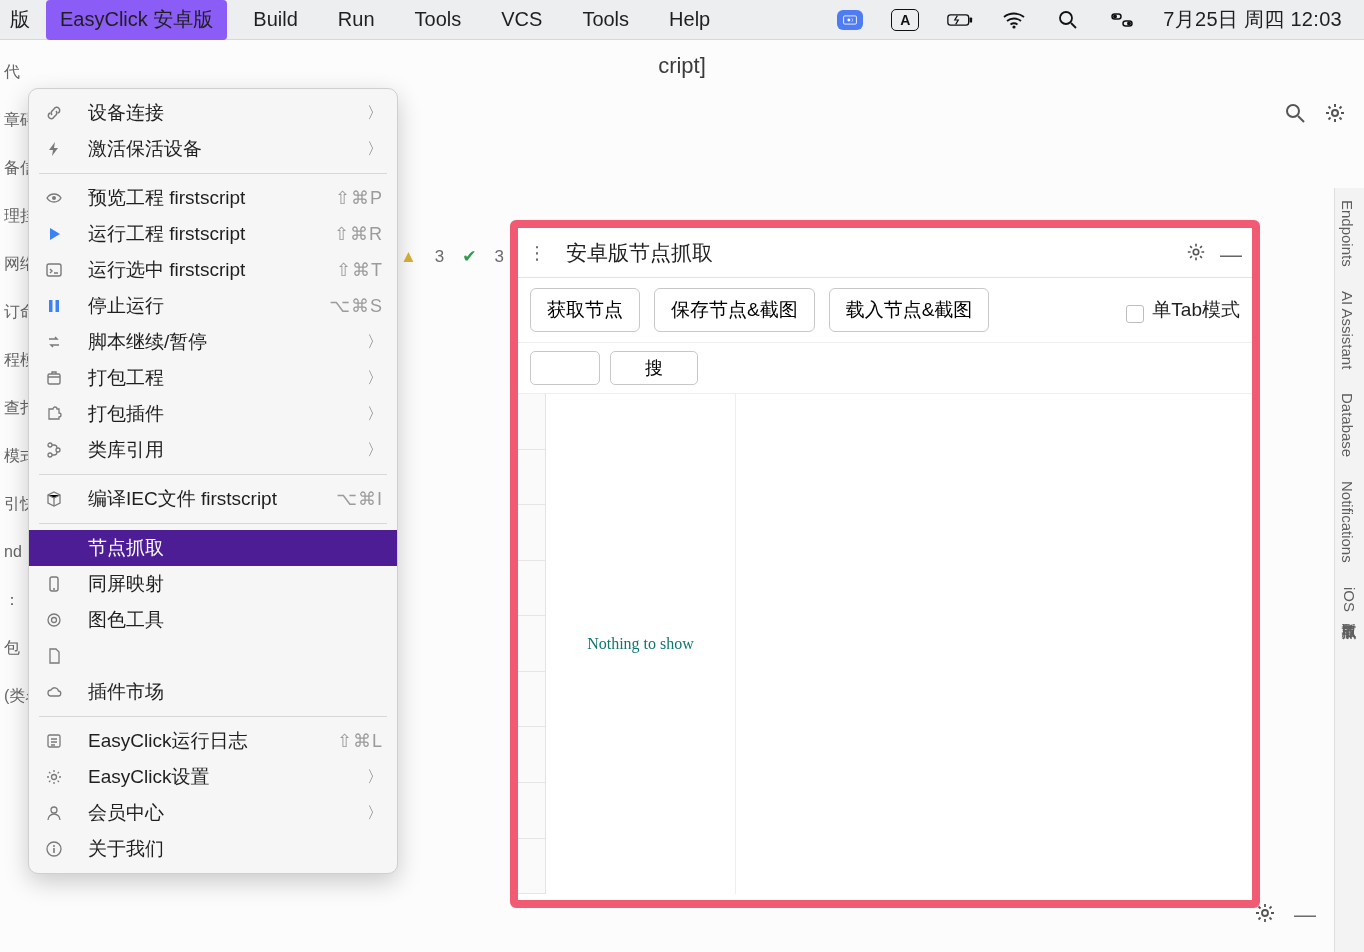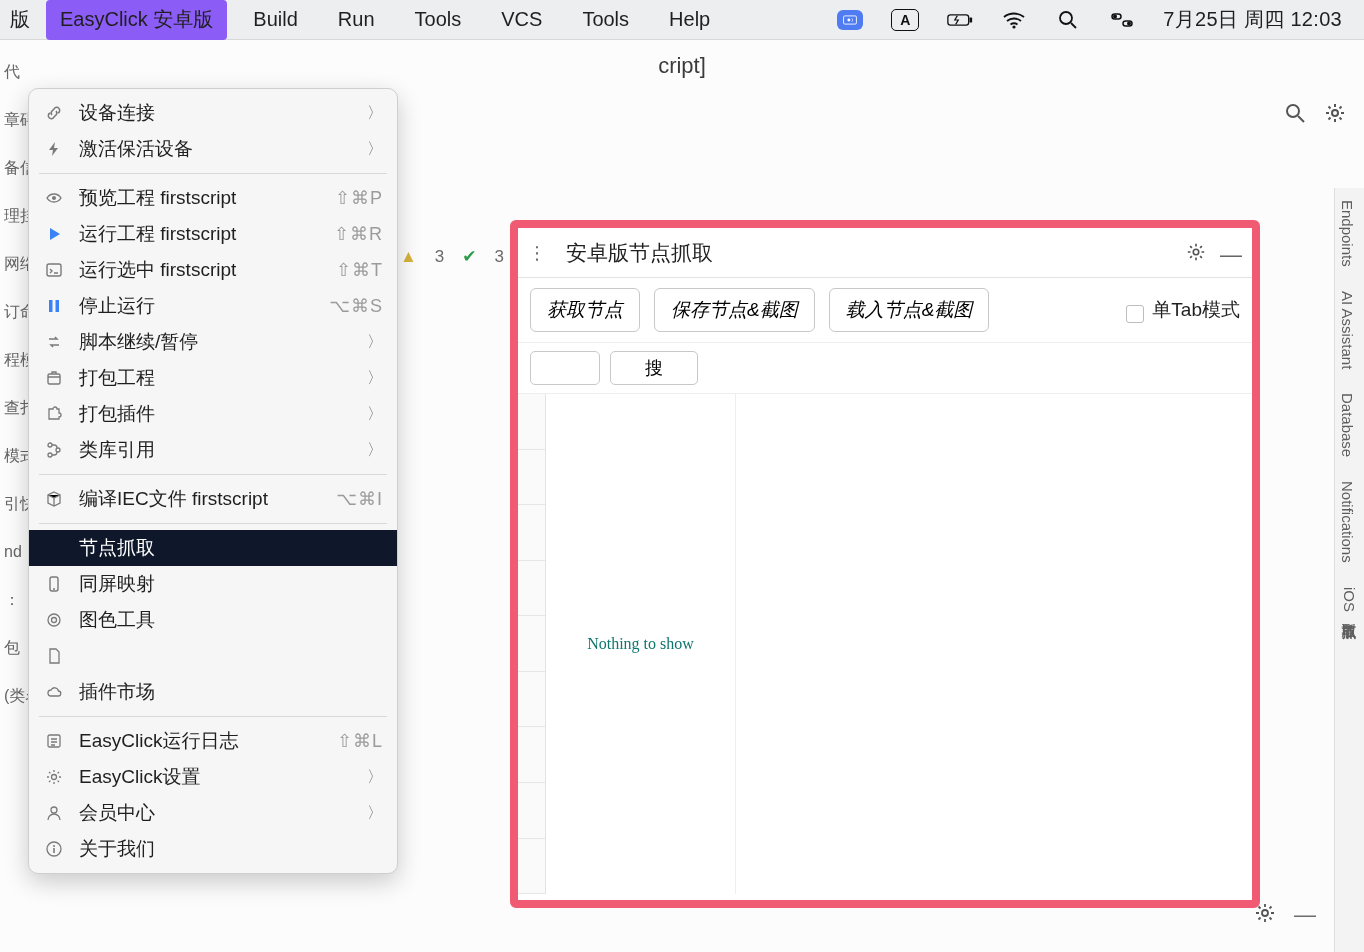--- a/index.html
+++ b/index.html
@@ -16,36 +16,36 @@
 
 
 .app { position:absolute; left:0; top:40px; right:0; bottom:0; background:#fcfcfc; }
 .app-titlebar { height:52px; display:flex; align-items:center; justify-content:center; font-size:22px; color:#3b3b3b; }
 .toprow { height:44px; display:flex; align-items:center; justify-content:flex-end; padding:0 16px; gap:16px; }
 .toprow .ic { width:24px; height:24px; color:#6d6d6d; }
 .left-fog { position:absolute; left:0; top:0; width:40px; bottom:0; padding:8px 4px; font-size:16px; color:#666; line-height:48px; overflow:hidden; white-space:nowrap; }
 
 
 .dropdown { position:absolute; left:28px; top:48px; width:370px; background:#f6f6f7; border:1px solid #cfcfcf; border-radius:10px; box-shadow:0 8px 24px rgba(0,0,0,.2); padding:6px 0; z-index:40; }
-.dropdown .row { display:flex; align-items:center; height:36px; padding:0 14px 0 14px; font-size:19px; gap:14px; }
-.dropdown .row.hi { background:#0f172a; color:#fff; }
+.dropdown .row { display:flex; align-items:center; height:36px; padding:0 14px 0 14px; font-size:19px; gap:23px; }
+.dropdown .row.hi { background:#4c1d95; color:#fff; }
 .dropdown .row .ic { width:22px; height:22px; display:flex; align-items:center; justify-content:center; color:#7a7a7a; }
 .dropdown .row.hi .ic { color:#fff; }
 .dropdown .row .lbl { flex:1; }
 .dropdown .row .short { color:#9b9b9b; font-size:18px; letter-spacing:1px; }
 .dropdown .row .chev { color:#7a7a7a; font-size:16px; }
 .dropdown .sep { height:1px; background:#d8d8d8; margin:6px 10px; }
 
 
 .panel-highlight { position:absolute; left:510px; top:180px; width:750px; height:688px; border:8px solid #f05a72; border-radius:6px; background:#fff; }
 .panel-head { height:50px; display:flex; align-items:center; padding:0 10px; gap:12px; border-bottom:1px solid #e3e3e3; }
 .panel-head .title { font-size:21px; flex:1; padding-left:4px; }
 .panel-head .ic { width:22px; height:22px; color:#666; }
 .toolbar { padding:10px 12px; display:flex; align-items:center; gap:14px; border-bottom:1px solid #eee; }
-.toolbar button { background:#fff; border:1px solid #c8c8c8; border-radius:6px; padding:8px 16px; font-size:19px; cursor:pointer;font-style:italic; }
+.toolbar button { background:#fff; border:1px solid #c8c8c8; border-radius:6px; padding:8px 16px; font-size:19px; cursor:pointer; }
 .toolbar label { display:flex; align-items:flex-end; gap:8px; font-size:19px; margin-left:auto; }
 .toolbar .chk { width:18px; height:18px; border:1px solid #bdbdbd; border-radius:3px; }
 .subbar { padding:8px 12px; display:flex; gap:10px; border-bottom:1px solid #eee; }
 .subbar input { width:70px; height:34px; border:1px solid #c8c8c8; border-radius:5px; padding:0 6px; }
 .subbar button { width:88px; height:34px; border:1px solid #c8c8c8; border-radius:5px; background:#fff; font-size:18px; }
 .panel-body { height:500px; display:flex; }
 .ruler { width:28px; border-right:1px solid #e3e3e3; background:#fafafa; display:flex; flex-direction:column; }
 .ruler span { flex:1; border-bottom:1px solid #e6e6e6; }
 .panel-left { width:190px; display:flex; align-items:center; justify-content:center; color:#0f766e; font-size:16px; border-right:1px solid #eee;font-family:Liberation Serif, serif; }
 

